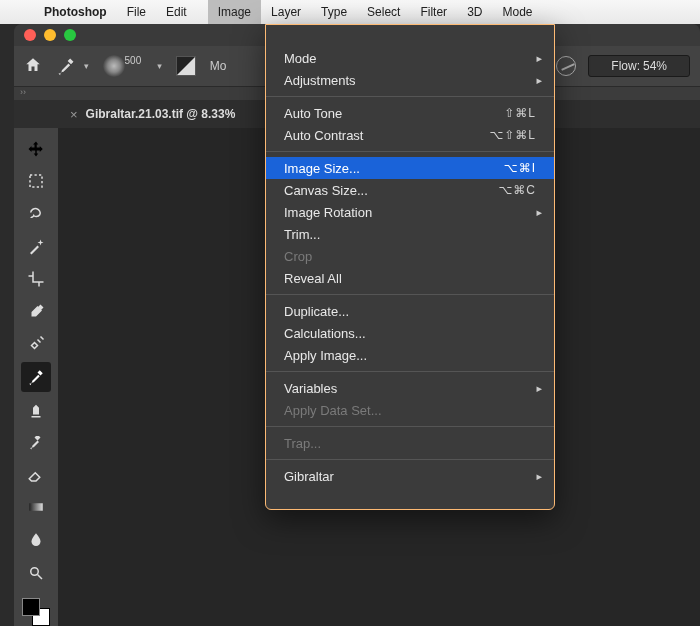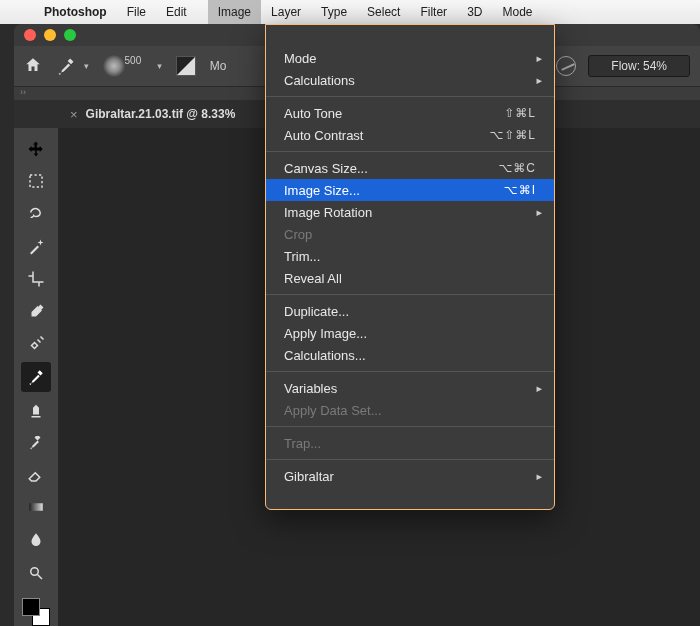--- a/index.html
+++ b/index.html
@@ -202,63 +202,63 @@
     <div class="canvas"></div>
   </div>
 </div>
 
 <div class="menu" id="image-menu">
     <div class="mi">
       <span class="txt">Mode</span>
       <span class="sub">▸</span>
     </div>
     <div class="mi">
-      <span class="txt">Calculations</span>
+      <span class="txt">Adjustments</span>
       <span class="sub">▸</span>
     </div>
     <div class="sep"></div>
     <div class="mi">
       <span class="txt">Auto Tone</span>
       <span class="sc">⇧⌘L</span>
     </div>
     <div class="mi">
       <span class="txt">Auto Contrast</span>
       <span class="sc">⌥⇧⌘L</span>
     </div>
     <div class="sep"></div>
-    <div class="mi">
-      <span class="txt">Canvas Size...</span>
-      <span class="sc">⌥⌘C</span>
-    </div>
     <div class="mi hl">
       <span class="txt">Image Size...</span>
       <span class="sc">⌥⌘I</span>
     </div>
     <div class="mi">
+      <span class="txt">Canvas Size...</span>
+      <span class="sc">⌥⌘C</span>
+    </div>
+    <div class="mi">
       <span class="txt">Image Rotation</span>
       <span class="sub">▸</span>
+    </div>
+    <div class="mi">
+      <span class="txt">Trim...</span>
     </div>
     <div class="mi dis">
       <span class="txt">Crop</span>
     </div>
     <div class="mi">
-      <span class="txt">Trim...</span>
-    </div>
-    <div class="mi">
       <span class="txt">Reveal All</span>
     </div>
     <div class="sep"></div>
     <div class="mi">
       <span class="txt">Duplicate...</span>
     </div>
     <div class="mi">
+      <span class="txt">Calculations...</span>
+    </div>
+    <div class="mi">
       <span class="txt">Apply Image...</span>
-    </div>
-    <div class="mi">
-      <span class="txt">Calculations...</span>
     </div>
     <div class="sep"></div>
     <div class="mi">
       <span class="txt">Variables</span>
       <span class="sub">▸</span>
     </div>
     <div class="mi dis">
       <span class="txt">Apply Data Set...</span>
     </div>
     <div class="sep"></div>

